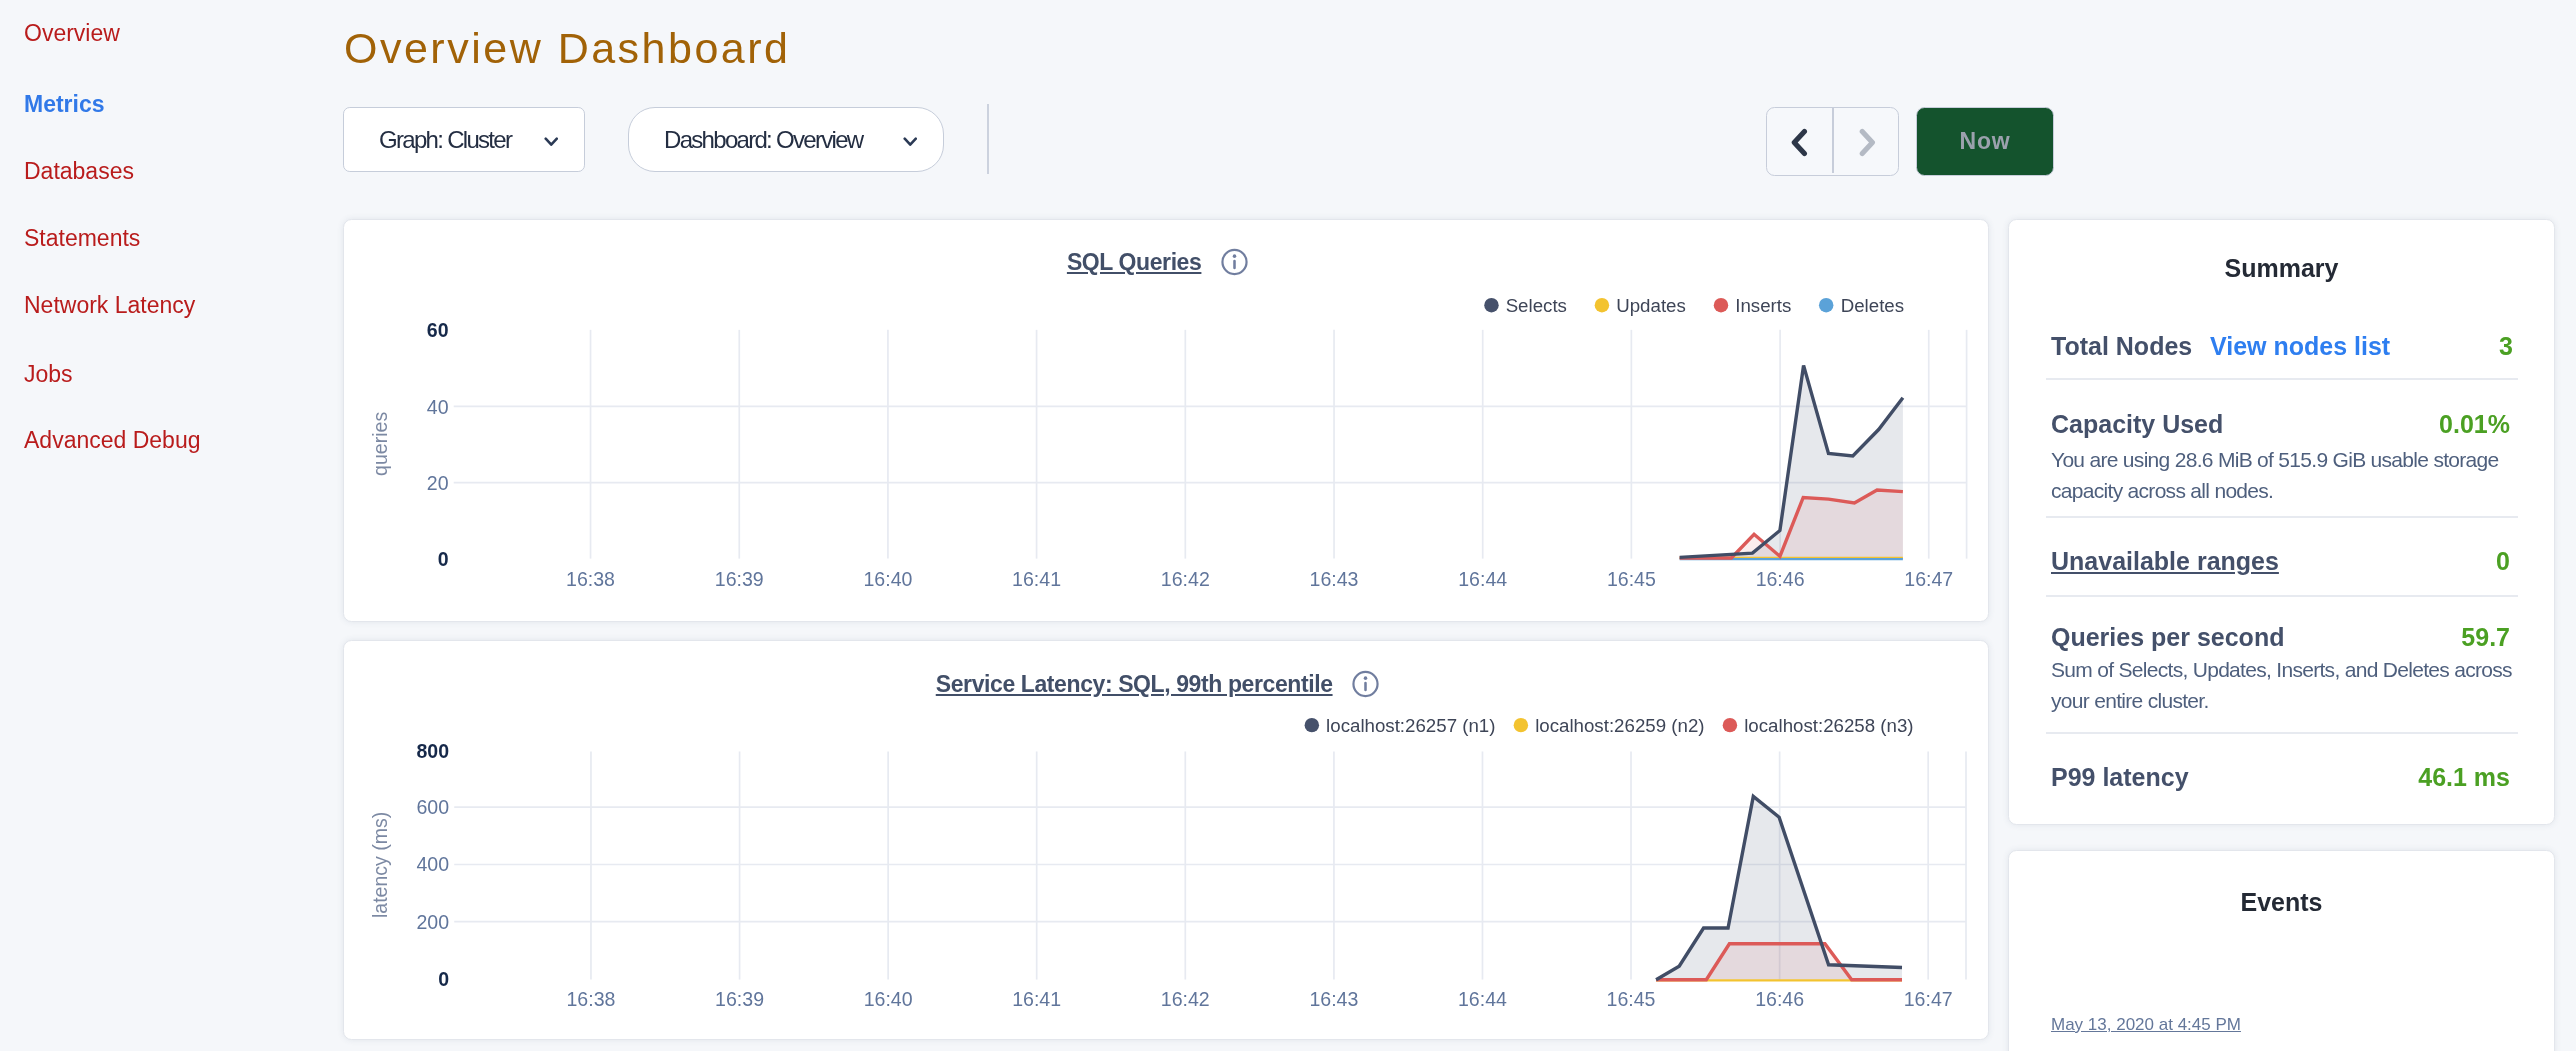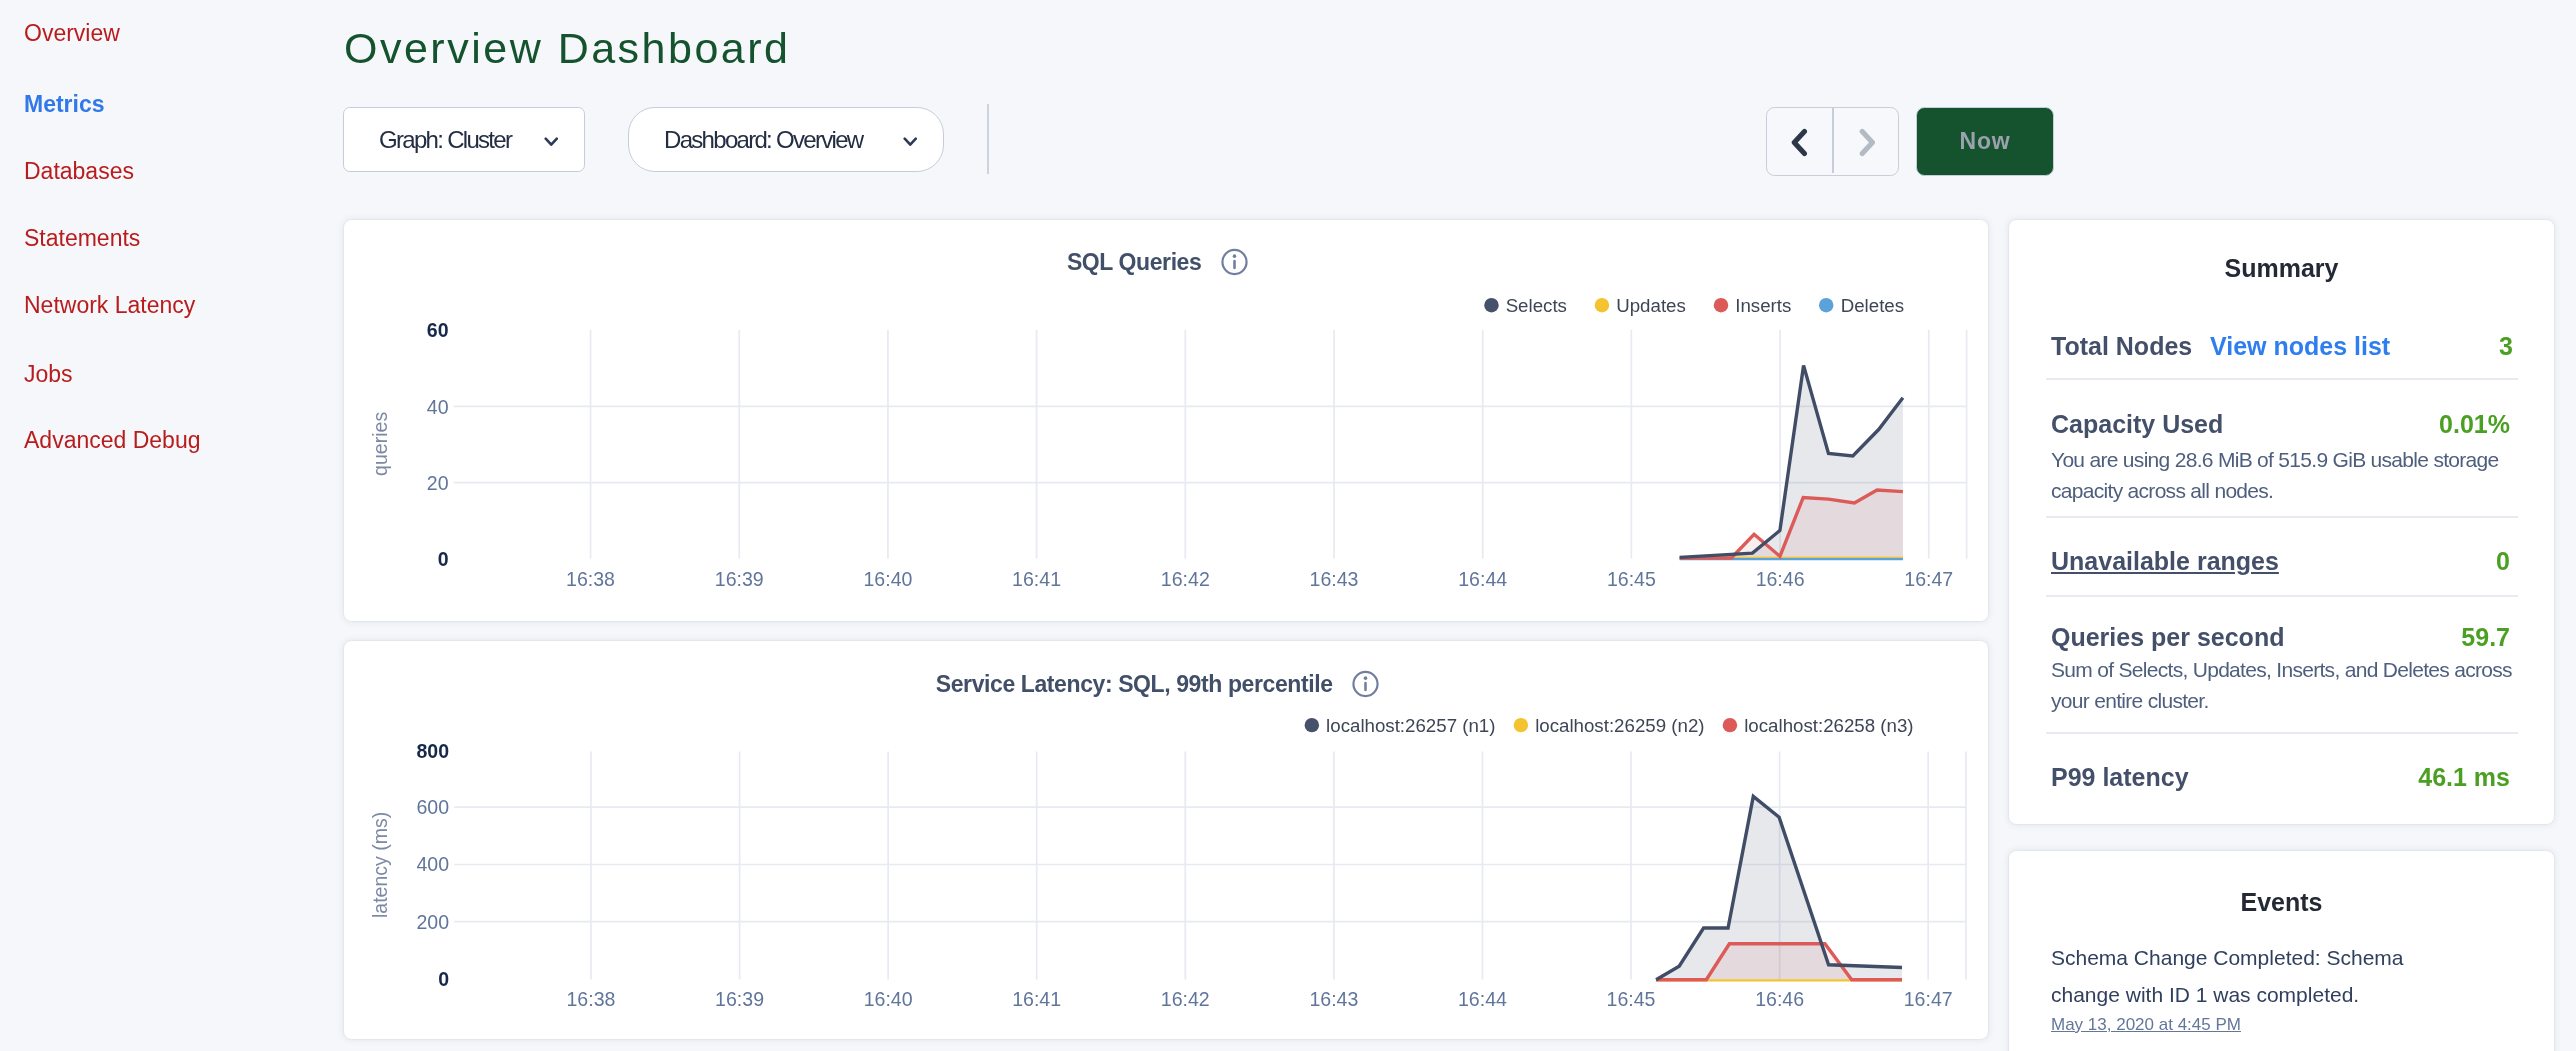--- a/index.html
+++ b/index.html
@@ -4,40 +4,40 @@
 <style>
   * { margin:0; padding:0; box-sizing:border-box; }
   html,body { width:2576px; height:1051px; background:#f5f7fa; font-family:"Liberation Sans", sans-serif; overflow:hidden; }
   #page { position:relative; width:2576px; height:1051px; }
   .abs { position:absolute; }
   .navitem { position:absolute; left:24px; font-size:23px; color:#b91c1c; line-height:25.5px; padding-top:2.6px; }
   .navitem.active { color:#3179e8; font-weight:bold; }
   .card { position:absolute; background:#fff; border:1.7px solid #e3e6ec; border-radius:8.5px; box-shadow:0 0 6.8px rgba(56,76,108,0.10); }
   .dd { position:absolute; background:#fff; border:1.7px solid #c6cdda; border-radius:6.8px; display:flex; align-items:center; }
   .dd .txt { font-size:24px; font-weight:normal; color:#242e42; letter-spacing:-1.7px; white-space:nowrap; }
-  .charttitle { position:absolute; width:100%; display:flex; align-items:center; justify-content:center; font-size:23px; font-weight:bold; color:#424f68; letter-spacing:-0.4px; transform:translateX(-8.5px); }
+  .charttitle { position:absolute; width:100%; display:flex; align-items:center; justify-content:center; font-size:23px; font-weight:bold; color:#424f68; letter-spacing:-0.4px; transform:translateX(-8.5px);text-decoration:underline; }
   .seprow { position:absolute; background:#ccd2de; }
   .sumlabel { font-size:25px; font-weight:bold; color:#44506a; }
   .sumval { font-size:25px; font-weight:bold; color:#4ba023; }
   .sumhr { left:37px; width:472px; height:1.7px; background:#e7eaf0; }
   .sumdesc { font-size:21px; color:#4e5f7d; line-height:31px; letter-spacing:-0.7px; white-space:nowrap; }
 </style>
 </head>
 <body>
 <div id="page">
 
   <div class="navitem" style="top:18.7px;">Overview</div>
   <div class="navitem active" style="top:89px;">Metrics</div>
   <div class="navitem" style="top:156px;">Databases</div>
   <div class="navitem" style="top:223px;">Statements</div>
   <div class="navitem" style="top:290px;">Network Latency</div>
   <div class="navitem" style="top:359px;">Jobs</div>
   <div class="navitem" style="top:425px;">Advanced Debug</div>
 
-  <div class="abs" style="left:344px; top:24px; font-size:43px; letter-spacing:2.5px; color:#14532d;">Overview Dashboard</div>
+  <div class="abs" style="left:344px; top:24px; font-size:43px; letter-spacing:2.5px; color:#a16207;">Overview Dashboard</div>
 
   <div class="dd" style="left:343px; top:107px; width:242px; height:65px;">
     <span class="txt" style="margin-left:35px;">Graph: Cluster</span>
     <svg style="position:absolute; right:26px; top:29px;" width="14.5" height="9.4" viewBox="0 0 17 11">
         <polyline points="2,2 8.5,9 15,2" fill="none" stroke="#2b3a55" stroke-width="3" stroke-linecap="round" stroke-linejoin="round"></polyline>
       </svg>
   </div>
   <div class="dd" style="left:628px; top:107px; width:316px; height:65px;border-radius:27px;">
     <span class="txt" style="margin-left:35px;">Dashboard: Overview</span>
     <svg style="position:absolute; right:26px; top:29px;" width="14.5" height="9.4" viewBox="0 0 17 11">
@@ -197,18 +197,17 @@
     <div class="abs sumlabel" style="left:42px; top:403px;">Queries per second</div>
     <div class="abs sumval" style="right:44px; top:403px;">59.7</div>
     <div class="abs sumdesc" style="left:42px; top:434px;">Sum of Selects, Updates, Inserts, and Deletes across<br>your entire cluster.</div>
     <div class="abs sumhr" style="top:512px;"></div>
     <div class="abs sumlabel" style="left:42px; top:543px;">P99 latency</div>
     <div class="abs sumval" style="right:44px; top:543px;">46.1 ms</div>
   </div>
 
   <div class="card" id="events" style="left:2008px; top:850px; width:547px; height:221px;">
     <div class="abs" style="top:37px; width:100%; text-align:center; font-size:25px; font-weight:bold; color:#242a35;">Events</div>
-    <div class="abs" style="left:42px; top:88px; width:476px; font-size:21px; color:#31405e; line-height:37px;">Schema Change Completed: Schema<br>change with ID 1 was completed.</div>
     <div class="abs" style="left:42px; top:164px; font-size:17px; color:#64779a;text-decoration:underline;">May 13, 2020 at 4:45 PM</div>
   </div>
 
 </div>
 
 
 </body></html>

